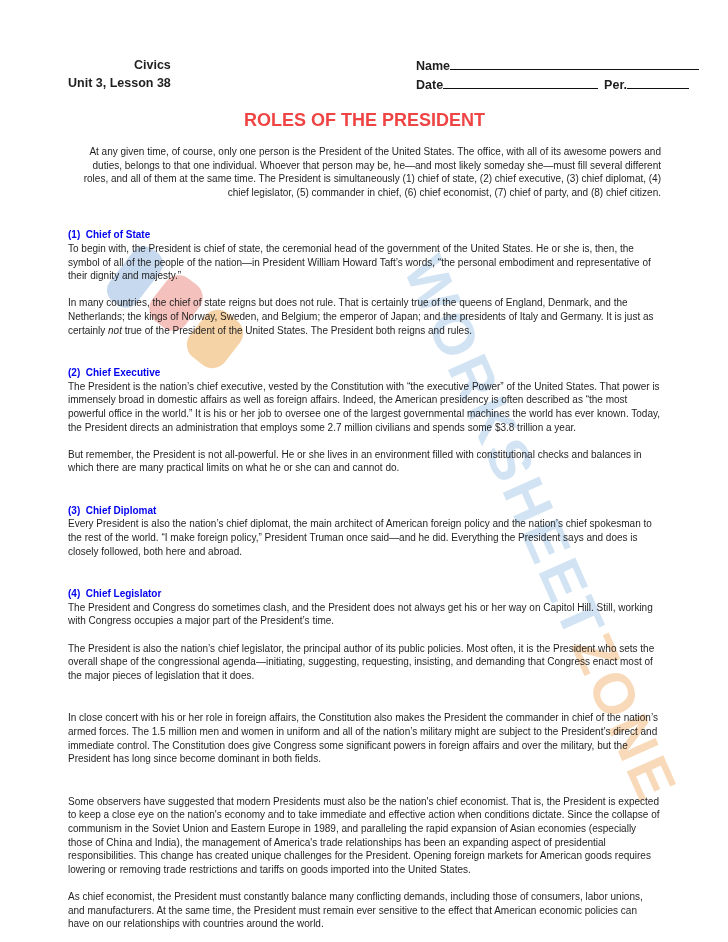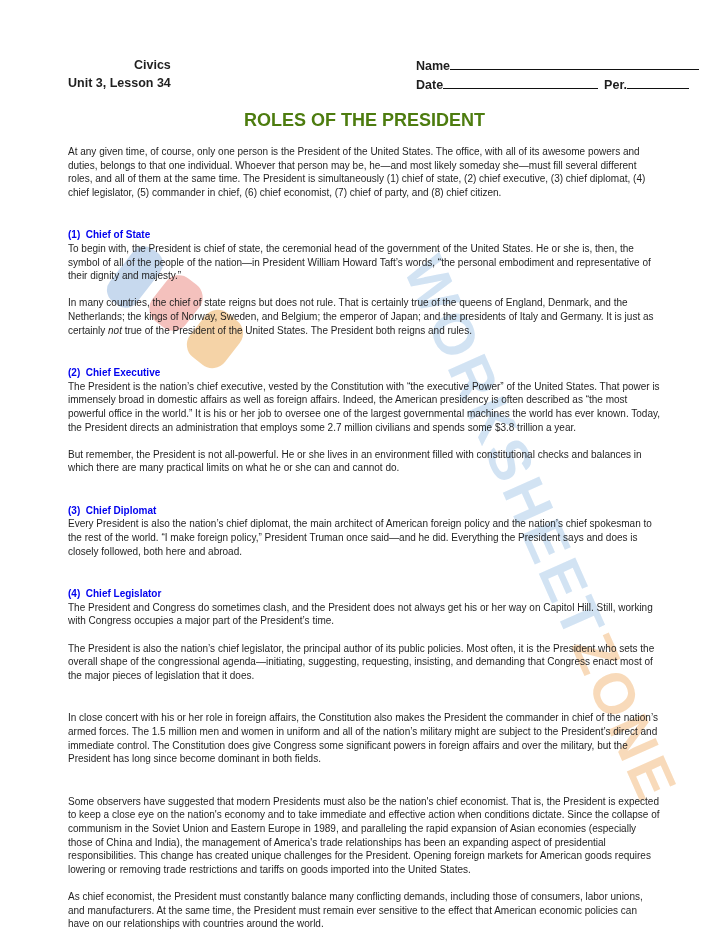--- a/index.html
+++ b/index.html
@@ -32,51 +32,51 @@
   .hdr-right{width:293px;}
   .field-row{white-space:nowrap;margin-left:48px;}
   .blank{display:inline-block;border-bottom:1.7px solid #111;height:13px;}
   .blank-name{width:249px;}
   .blank-date{width:155px;}
   .blank-per{width:62px;}
   .per-label{margin-left:6px;}
   h1.title{
     margin:16px 0 15px 0;
     font-size:18px;line-height:20px;
-    text-align:center;font-weight:bold;color:#4d7c0f;
+    text-align:center;font-weight:bold;color:#ef4444;
   }
   .body-txt,p.para{font-size:10px;line-height:13.6px;margin:0;}
   p.para{margin:0;}
   p.para + p.para{margin-top:13.6px;}
   .section{margin-top:29px;}
   .sec-heading{
     font-size:10px;line-height:13.6px;font-weight:bold;
     color:#0202ee;margin:0;
   }
-  .intro{margin-top:3px;}
+  .intro{margin-top:3px;text-align:right;}
   em.it{font-style:italic;}
 </style>
 </head>
 <body>
 
 <div class="page">
 
   <div class="wm">
     <div class="wm-shape wm-blue-bar"></div>
     <div class="wm-shape wm-red-blob"></div>
     <div class="wm-shape wm-yellow-blob"></div>
     <div class="wm-text"><span class="wm-word-blue">WORKSHEET</span><span class="wm-word-orange">ZONE</span></div>
   </div>
 
   <div class="content">
 
     <div class="hdr">
       <div class="hdr-left">
         <div>Civics</div>
-        <div>Unit 3, Lesson 34</div>
+        <div>Unit 3, Lesson 38</div>
       </div>
       <div class="hdr-right">
         <div class="field-row"><span>Name</span><span class="blank blank-name"></span></div>
         <div class="field-row"><span>Date</span><span class="blank blank-date"></span><span class="per-label">Per.</span><span class="blank blank-per"></span></div>
       </div>
     </div>
 
     <h1 class="title">ROLES OF THE PRESIDENT</h1>
 
     <p class="para intro">At any given time, of course, only one person is the President of the United States. The office, with all of its awesome powers and duties, belongs to that one individual. Whoever that person may be, he—and most likely someday she—must fill several different roles, and all of them at the same time. The President is simultaneously (1) chief of state, (2) chief executive, (3) chief diplomat, (4) chief legislator, (5) commander in chief, (6) chief economist, (7) chief of party, and (8) chief citizen.</p>

